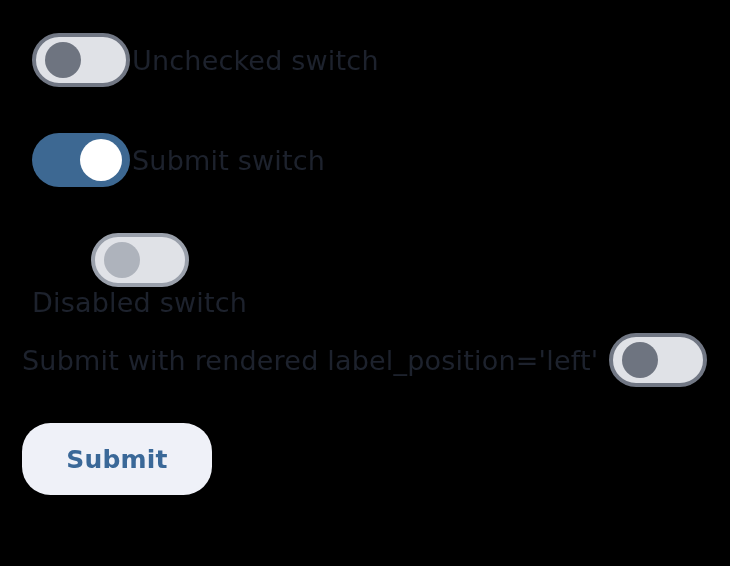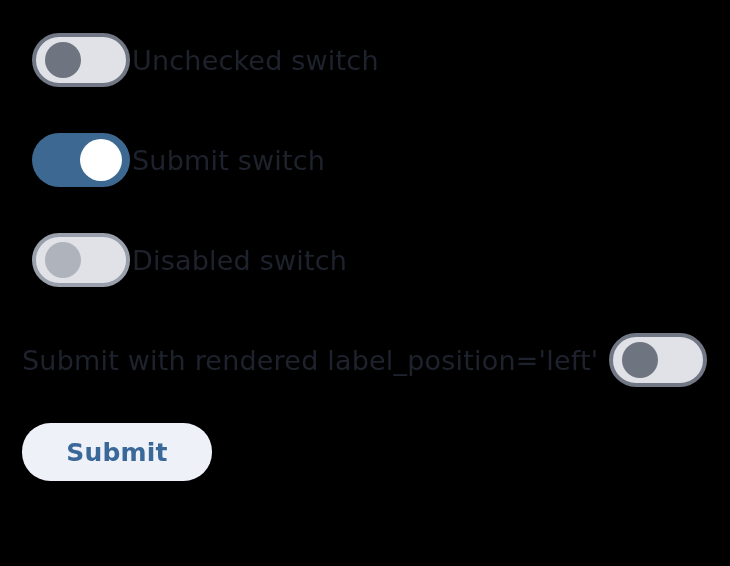--- a/index.html
+++ b/index.html
@@ -24,21 +24,21 @@
   
   .switch-row {
     position: absolute;
     left: 0;
     display: flex;
     align-items: center;
     gap: 2px;
   }
   #row-unchecked { top: 33px; left: 32px; }
   #row-checked   { top: 133px; left: 32px; }
-  #row-disabled  { top: 233px; left: 32px; }
+  #row-disabled  { top: 233px; left: 32px; flex-direction: column; }
   #row-leftlabel { top: 333px; left: 22px; width: 676px; justify-content: flex-start; gap: 11px; }
 
   
   .switch {
     position: relative;
     width: 98px;
     height: 54px;
     border-radius: 27px;
     box-sizing: border-box;
     flex: none;
@@ -94,21 +94,21 @@
     white-space: nowrap;
     line-height: 1;
   }
 
   
   .submit-button {
     position: absolute;
     left: 22px;
     top: 423px;
     width: 190px;
-    height: 58px;
+    height: 72px;
     border-radius: 28.5px;
     background: #eff1f8;
     border: none;
     color: #3a6898;
     font-family: "DejaVu Sans", sans-serif;
     font-size: 25px;
     font-weight: bold;
     letter-spacing: 0.2px;
     cursor: pointer;
     padding: 0;

